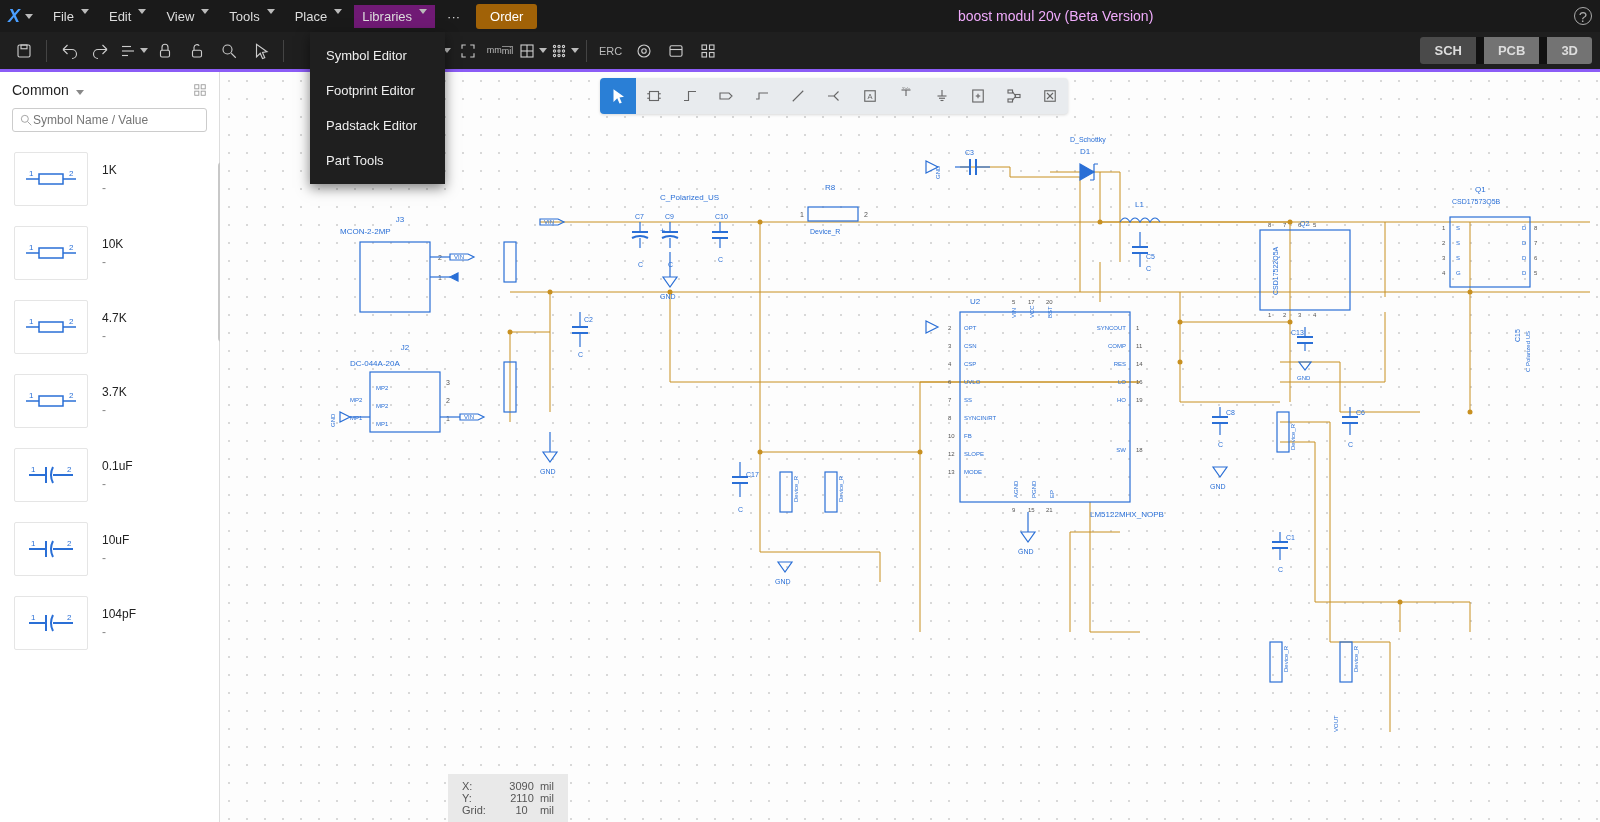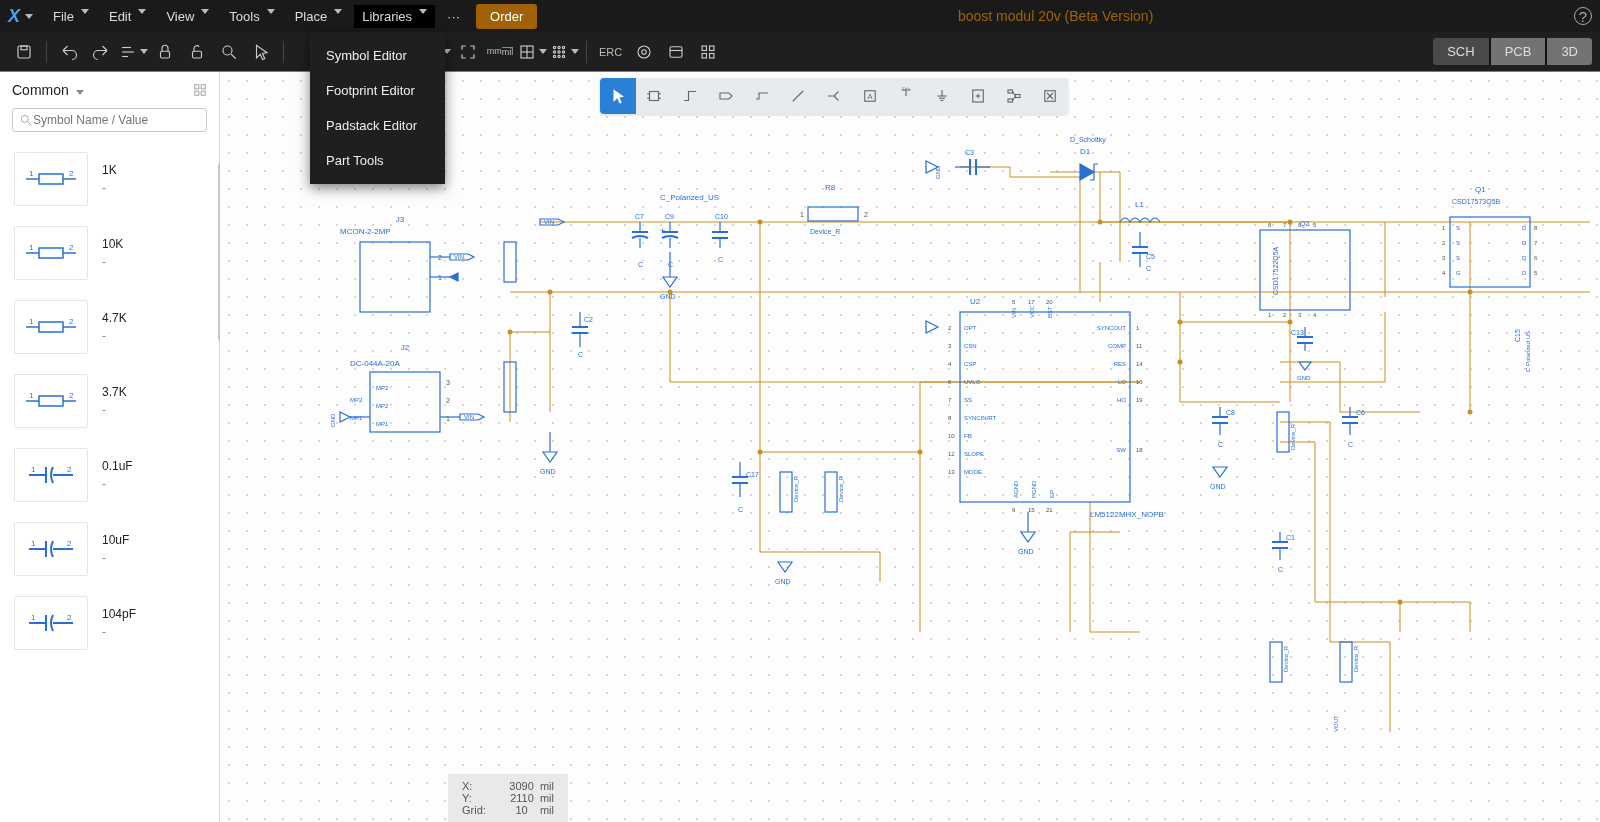--- a/index.html
+++ b/index.html
@@ -3,30 +3,30 @@
 <meta charset="utf-8">
 <style>
 * { box-sizing: border-box; margin: 0; padding: 0; font-family: Arial, sans-serif; }
 body { width: 1600px; height: 822px; overflow: hidden; background: #f8f8f8; position: relative; }
 
 .top-menu { height: 32px; background: #1a1a1a; display: flex; align-items: center; padding: 0 8px; color: #ddd; font-size: 13px; }
 .logo { display: flex; align-items: center; margin-right: 12px; cursor: pointer; }
 .logo-x { color:#4a9eff; font-size:18px; font-weight:bold; font-style:italic; margin-right:2px; }
 .menu-items { display: flex; gap: 4px; }
 .menu-item { padding: 4px 8px; cursor: pointer; display:flex; gap:4px; }
-.menu-item.active { background:#000000; }
+.menu-item.active { background:#701a75; }
 .dots { padding:4px 8px; cursor:pointer; }
 .order-btn { background:#a16207; color:#fff; padding: 5px 14px; border-radius:3px; margin-left:8px; cursor:pointer; font-size:13px; }
-.title { flex:1; text-align:center; color:#a16207; font-size:14px; }
+.title { flex:1; text-align:center; color:#f0abfc; font-size:14px; }
 .help-icon { color:#aaa; font-size:15px; cursor:pointer; border:1.5px solid #aaa; border-radius:50%; width:18px; height:18px; display:flex; align-items:center; justify-content:center; }
 
-.toolbar { height: 40px; background:#1f1f1f; display:flex; align-items:center; padding: 0 8px; color:#ccc; border-bottom:1px solid #8b5cf6;}
+.toolbar { height: 40px; background:#1f1f1f; display:flex; align-items:center; padding: 0 8px; color:#ccc; border-bottom:3px solid #8b5cf6;}
 .tb-btn { width:32px; height:32px; display:flex; align-items:center; justify-content:center; cursor:pointer; border-radius:3px; }
 .sep { width:1px; height:22px; background:#444; margin:0 6px; }
-.view-tabs { margin-left:auto; display:flex; gap:2px; background:#111; border-radius:3px; overflow:hidden;}
+.view-tabs { margin-left:auto; display:flex; gap:8px; background:#111; border-radius:3px; overflow:hidden;font-weight:bold;}
 .view-tab { padding:6px 14px; cursor:pointer; font-size:13px; color:#ddd; background:#737373;}
 .view-tab.active { background:#4a4a4a; }
 .erc-label {font-size:11px; color:#bbb; margin:0 6px;}
 
 .dropdown { position:absolute; left:310px; top:32px; width:135px; background:#1f1f1f; color:#eee; font-size:13px; box-shadow:0 4px 12px rgba(0,0,0,0.5); z-index:100; padding:6px 0;}
 .dropdown-item { padding:10px 16px; cursor:pointer; }
 
 .main { display:flex; height:calc(100% - 72px); position:relative;}
 .sidebar { width:220px; background:#fff; border-right:1px solid #ddd; display:flex; flex-direction:column;}
 .side-head { display:flex; align-items:center; padding:10px 12px; font-size:14px; color:#222; justify-content:space-between;}

